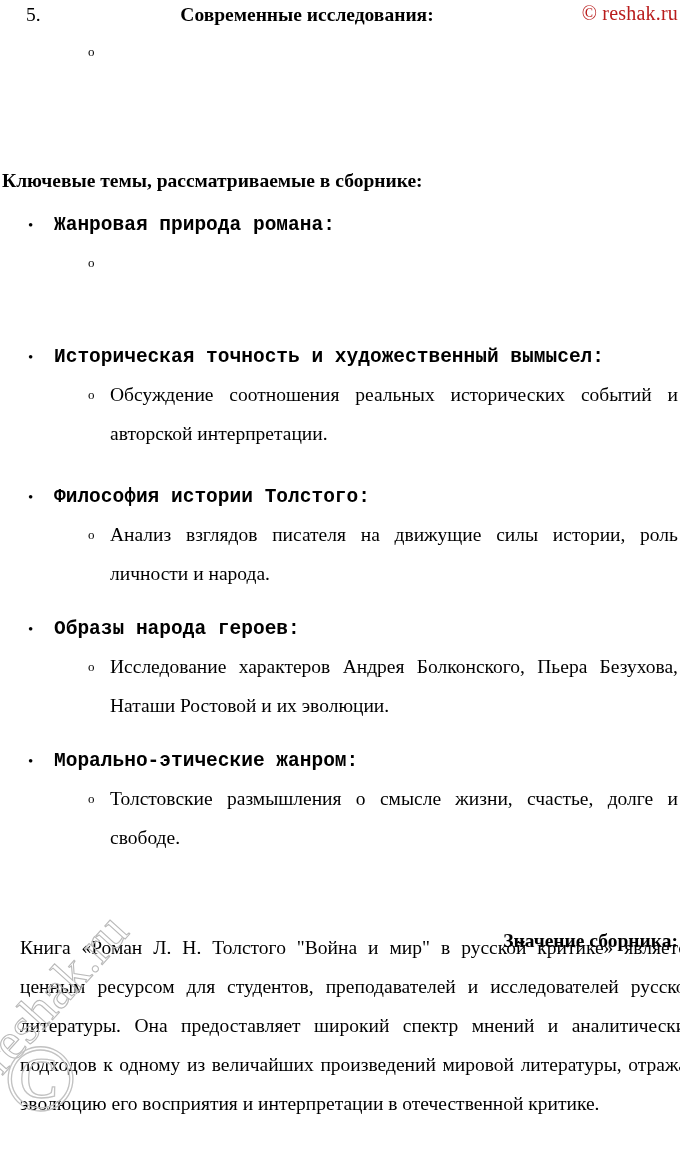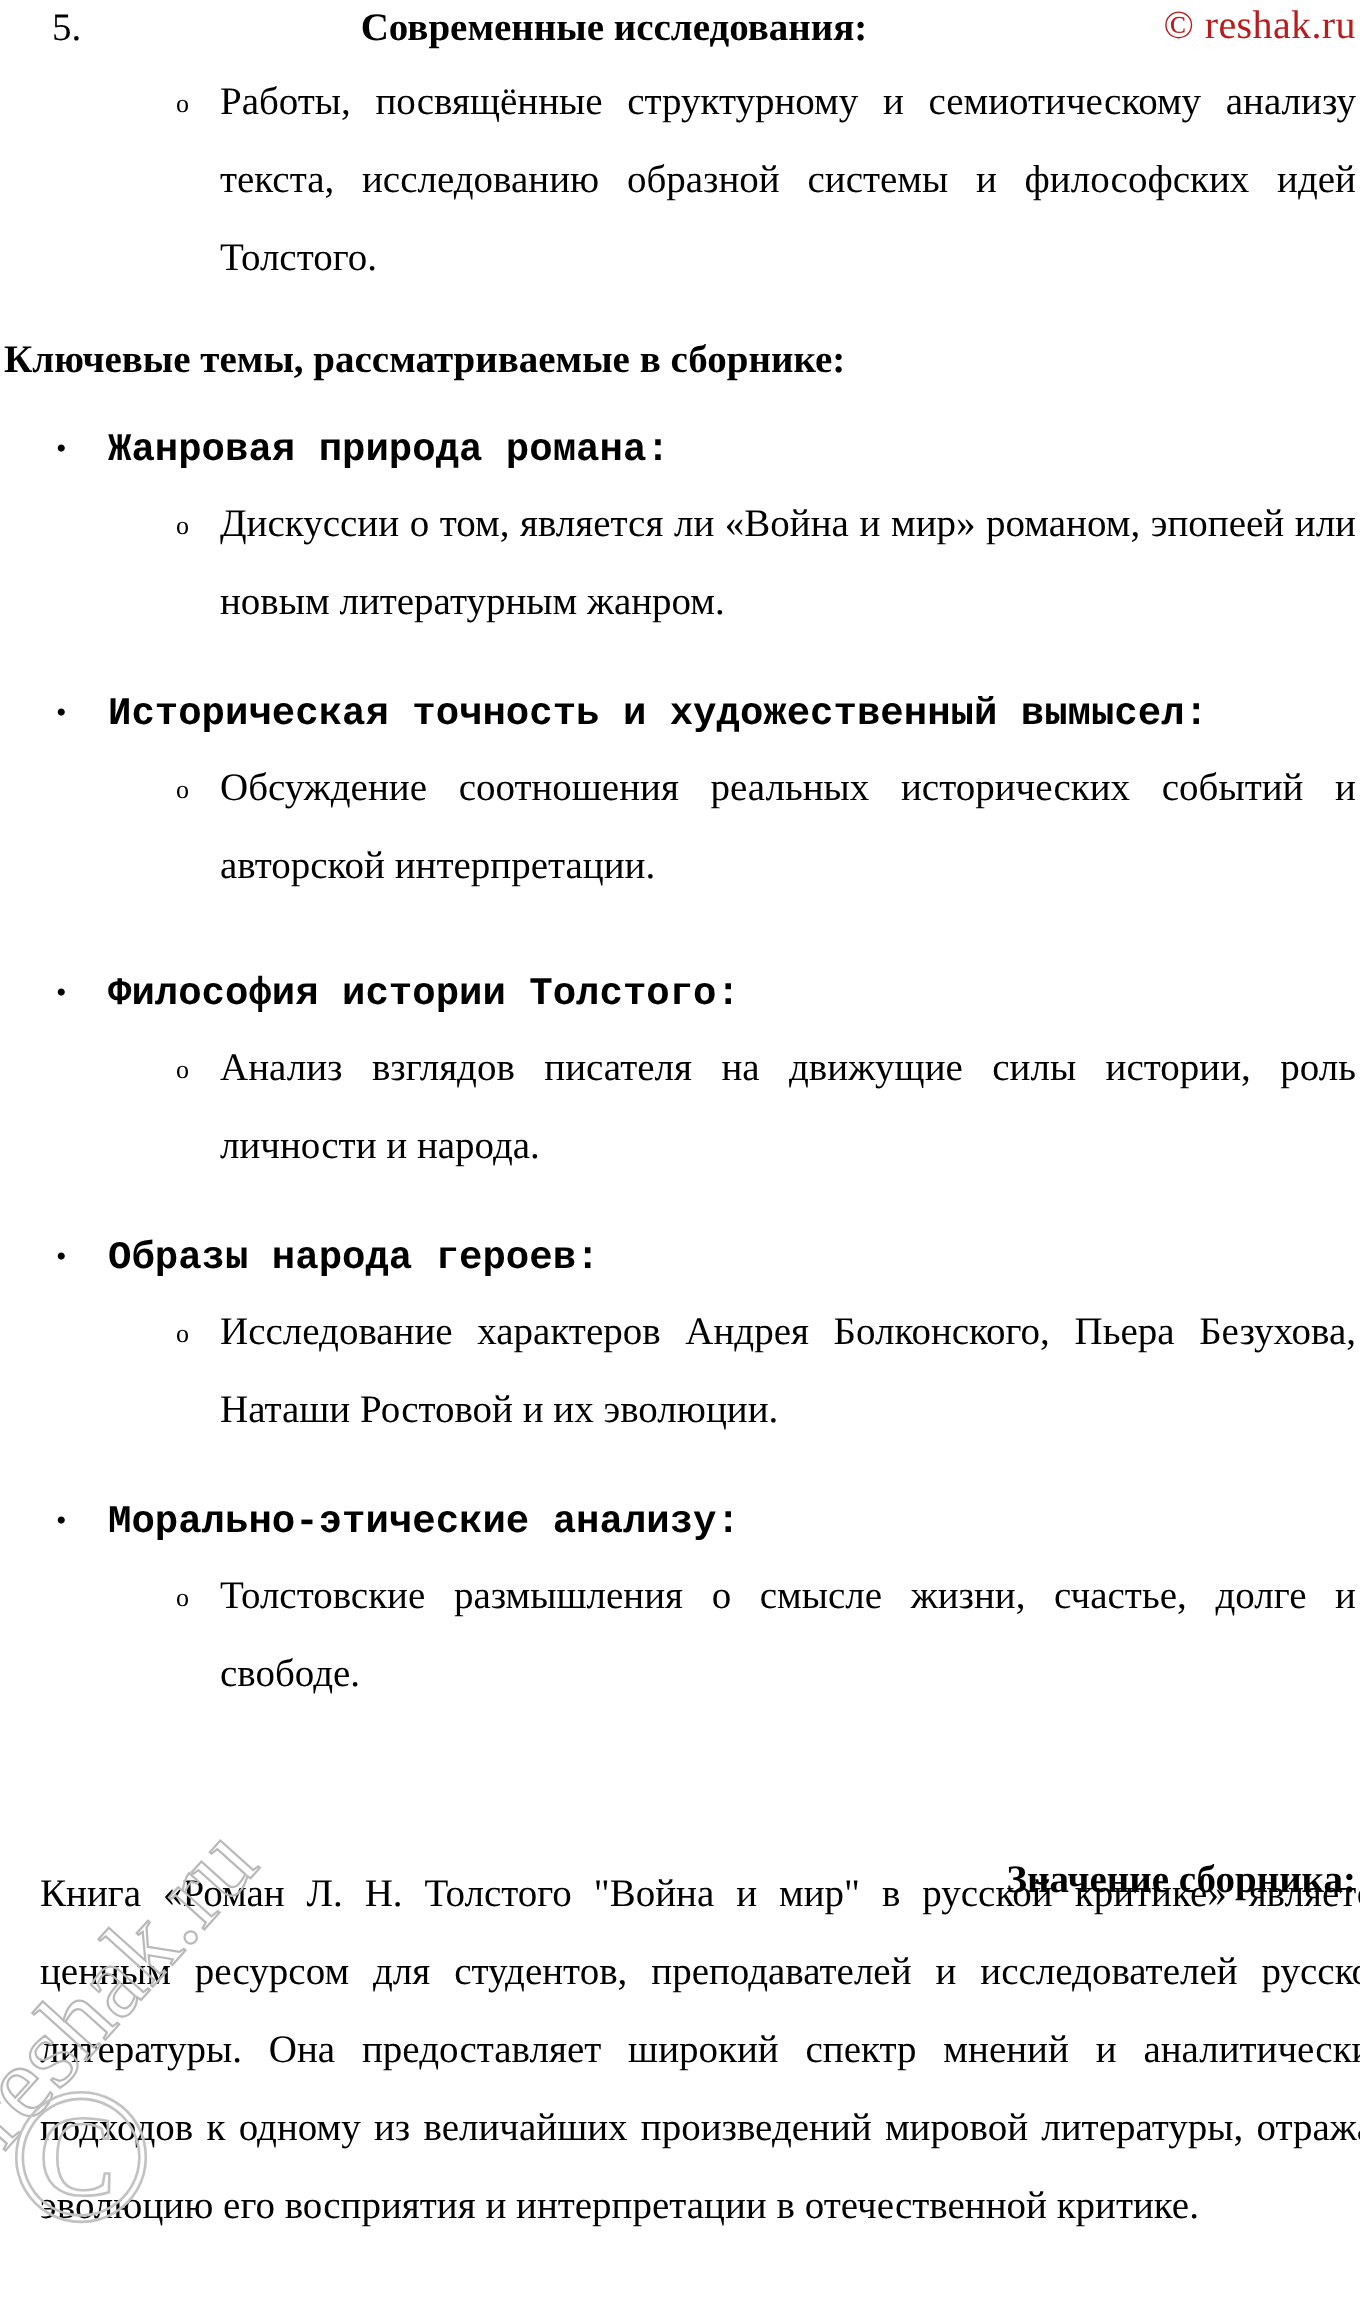--- a/index.html
+++ b/index.html
@@ -164,32 +164,30 @@
 
   <div class="content">
 
     <div class="block num-item" style="left:0; top:0; width:560px;">
       <span class="marker">5.</span>
       <span class="label">Современные исследования:</span>
     </div>
 
     <div class="block circle-item" style="left:0; top:32px; width:680px;">
       <span class="marker">o</span>
-      <span class="body">Работы, посвящённые структурному и семиотическому анализу текста, исследованию образной системы и философских идей Толстого.</span>
     </div>
 
     <div class="block heading" style="top:166px; width:676px;">Ключевые темы, рассматриваемые в сборнике:</div>
 
     <div class="block bullet-item" style="left:0; top:210px; width:600px;">
       <span class="marker">•</span>
       <span class="label">Жанровая природа романа:</span>
     </div>
     <div class="block circle-item" style="left:0; top:243px; width:680px;">
       <span class="marker">o</span>
-      <span class="body">Дискуссии о том, является ли «Война и мир» романом, эпопеей или новым литературным жанром.</span>
     </div>
 
     <div class="block bullet-item" style="left:0; top:342px; width:640px;">
       <span class="marker">•</span>
       <span class="label">Историческая точность и художественный вымысел:</span>
     </div>
     <div class="block circle-item" style="left:0; top:375px; width:680px;">
       <span class="marker">o</span>
       <span class="body">Обсуждение соотношения реальных исторических событий и авторской интерпретации.</span>
     </div>
@@ -207,21 +205,21 @@
       <span class="marker">•</span>
       <span class="label">Образы народа героев:</span>
     </div>
     <div class="block circle-item" style="left:0; top:647px; width:680px;">
       <span class="marker">o</span>
       <span class="body">Исследование характеров Андрея Болконского, Пьера Безухова, Наташи Ростовой и их эволюции.</span>
     </div>
 
     <div class="block bullet-item" style="left:0; top:746px; width:600px;">
       <span class="marker">•</span>
-      <span class="label">Морально-этические анализу:</span>
+      <span class="label">Морально-этические жанром:</span>
     </div>
     <div class="block circle-item" style="left:0; top:779px; width:680px;">
       <span class="marker">o</span>
       <span class="body">Толстовские размышления о смысле жизни, счастье, долге и свободе.</span>
     </div>
 
     <div class="block heading" style="top:926px; width:676px;text-align:right;">Значение сборника:</div>
 
     <div class="block para" style="top:928px;">Книга «Роман Л. Н. Толстого "Война и мир" в русской критике» является ценным ресурсом для студентов, преподавателей и исследователей русской литературы. Она предоставляет широкий спектр мнений и аналитических подходов к одному из величайших произведений мировой литературы, отражая эволюцию его восприятия и интерпретации в отечественной критике.</div>
 

